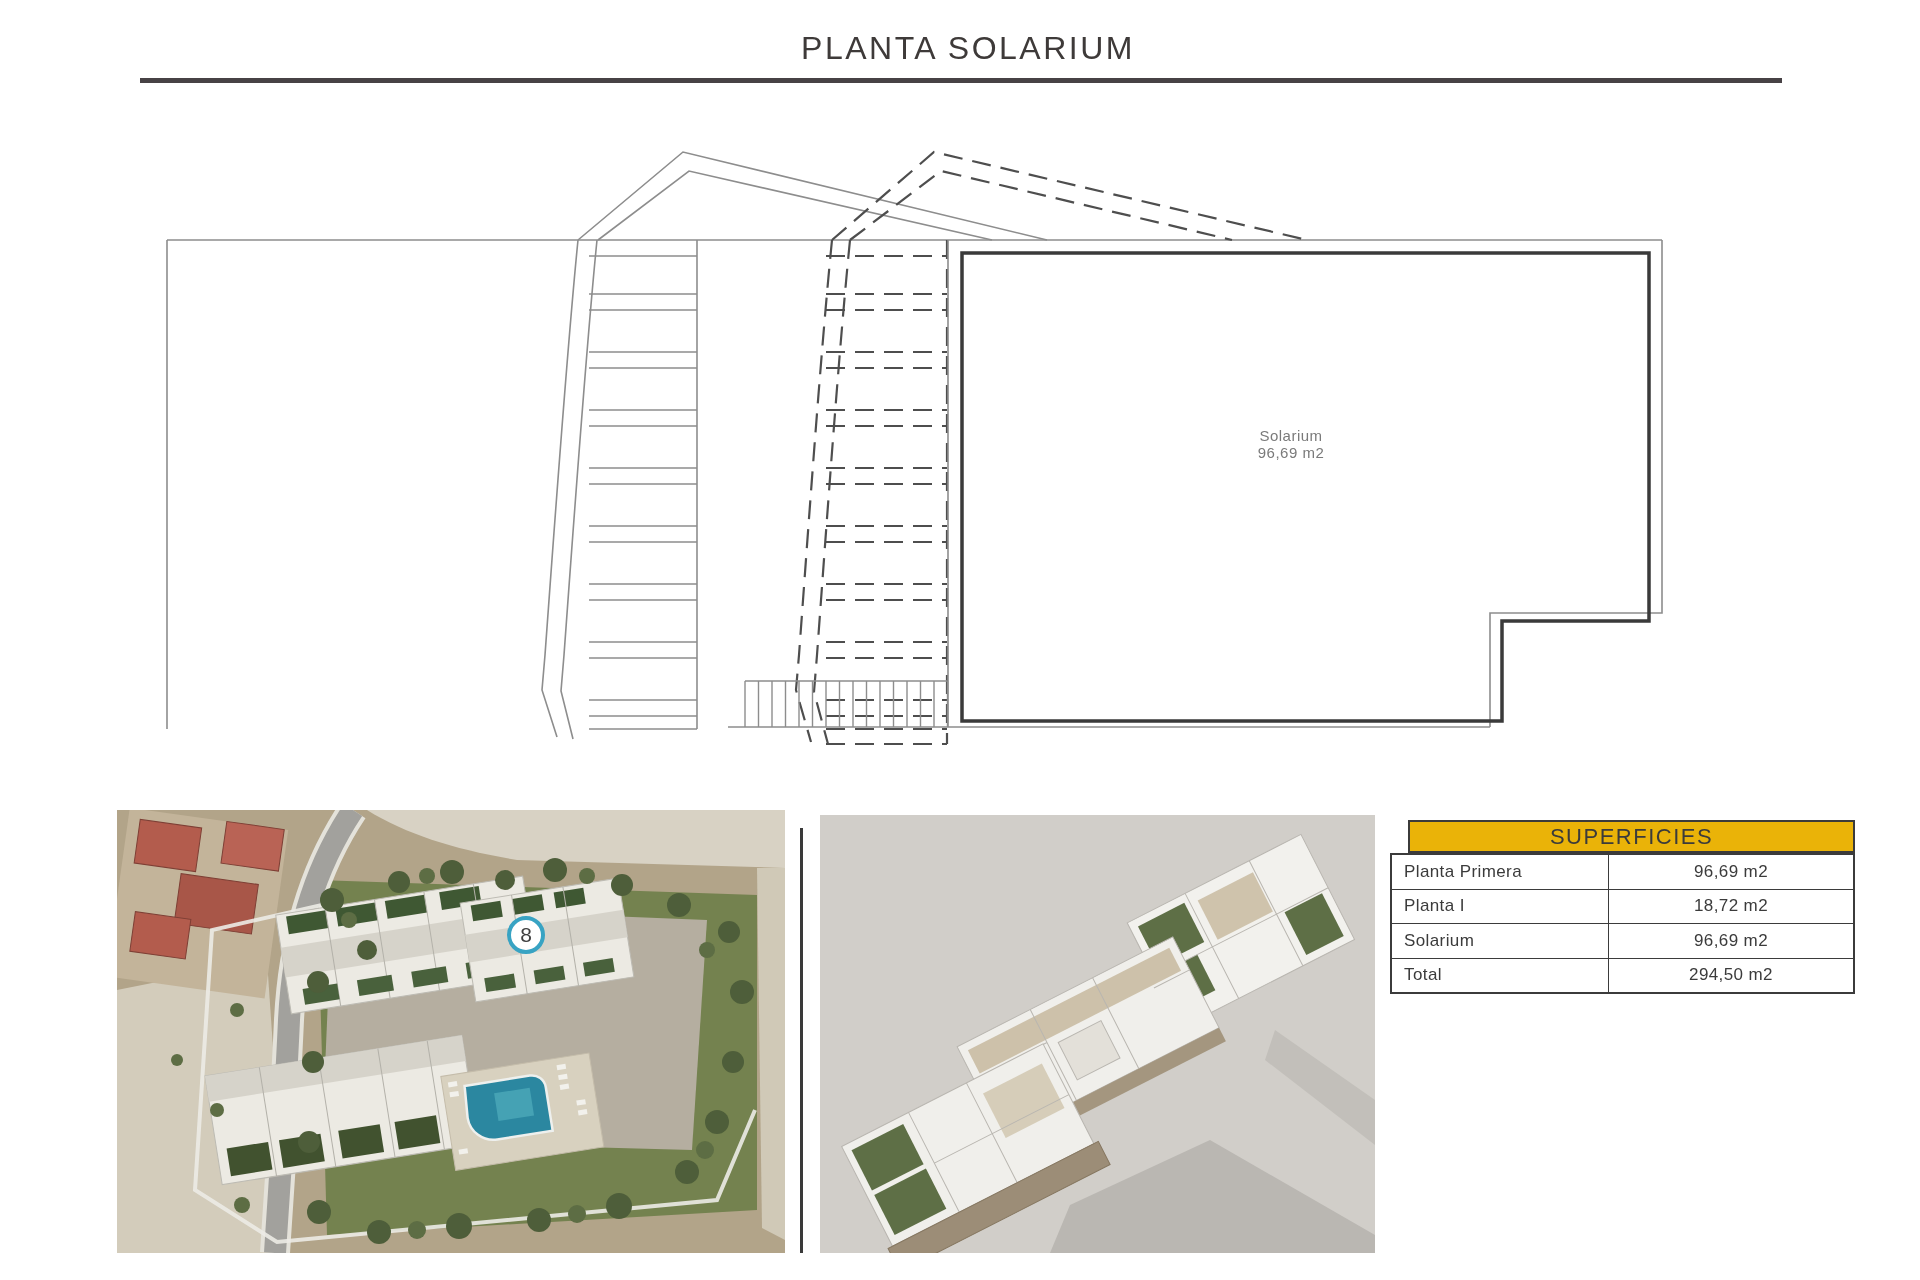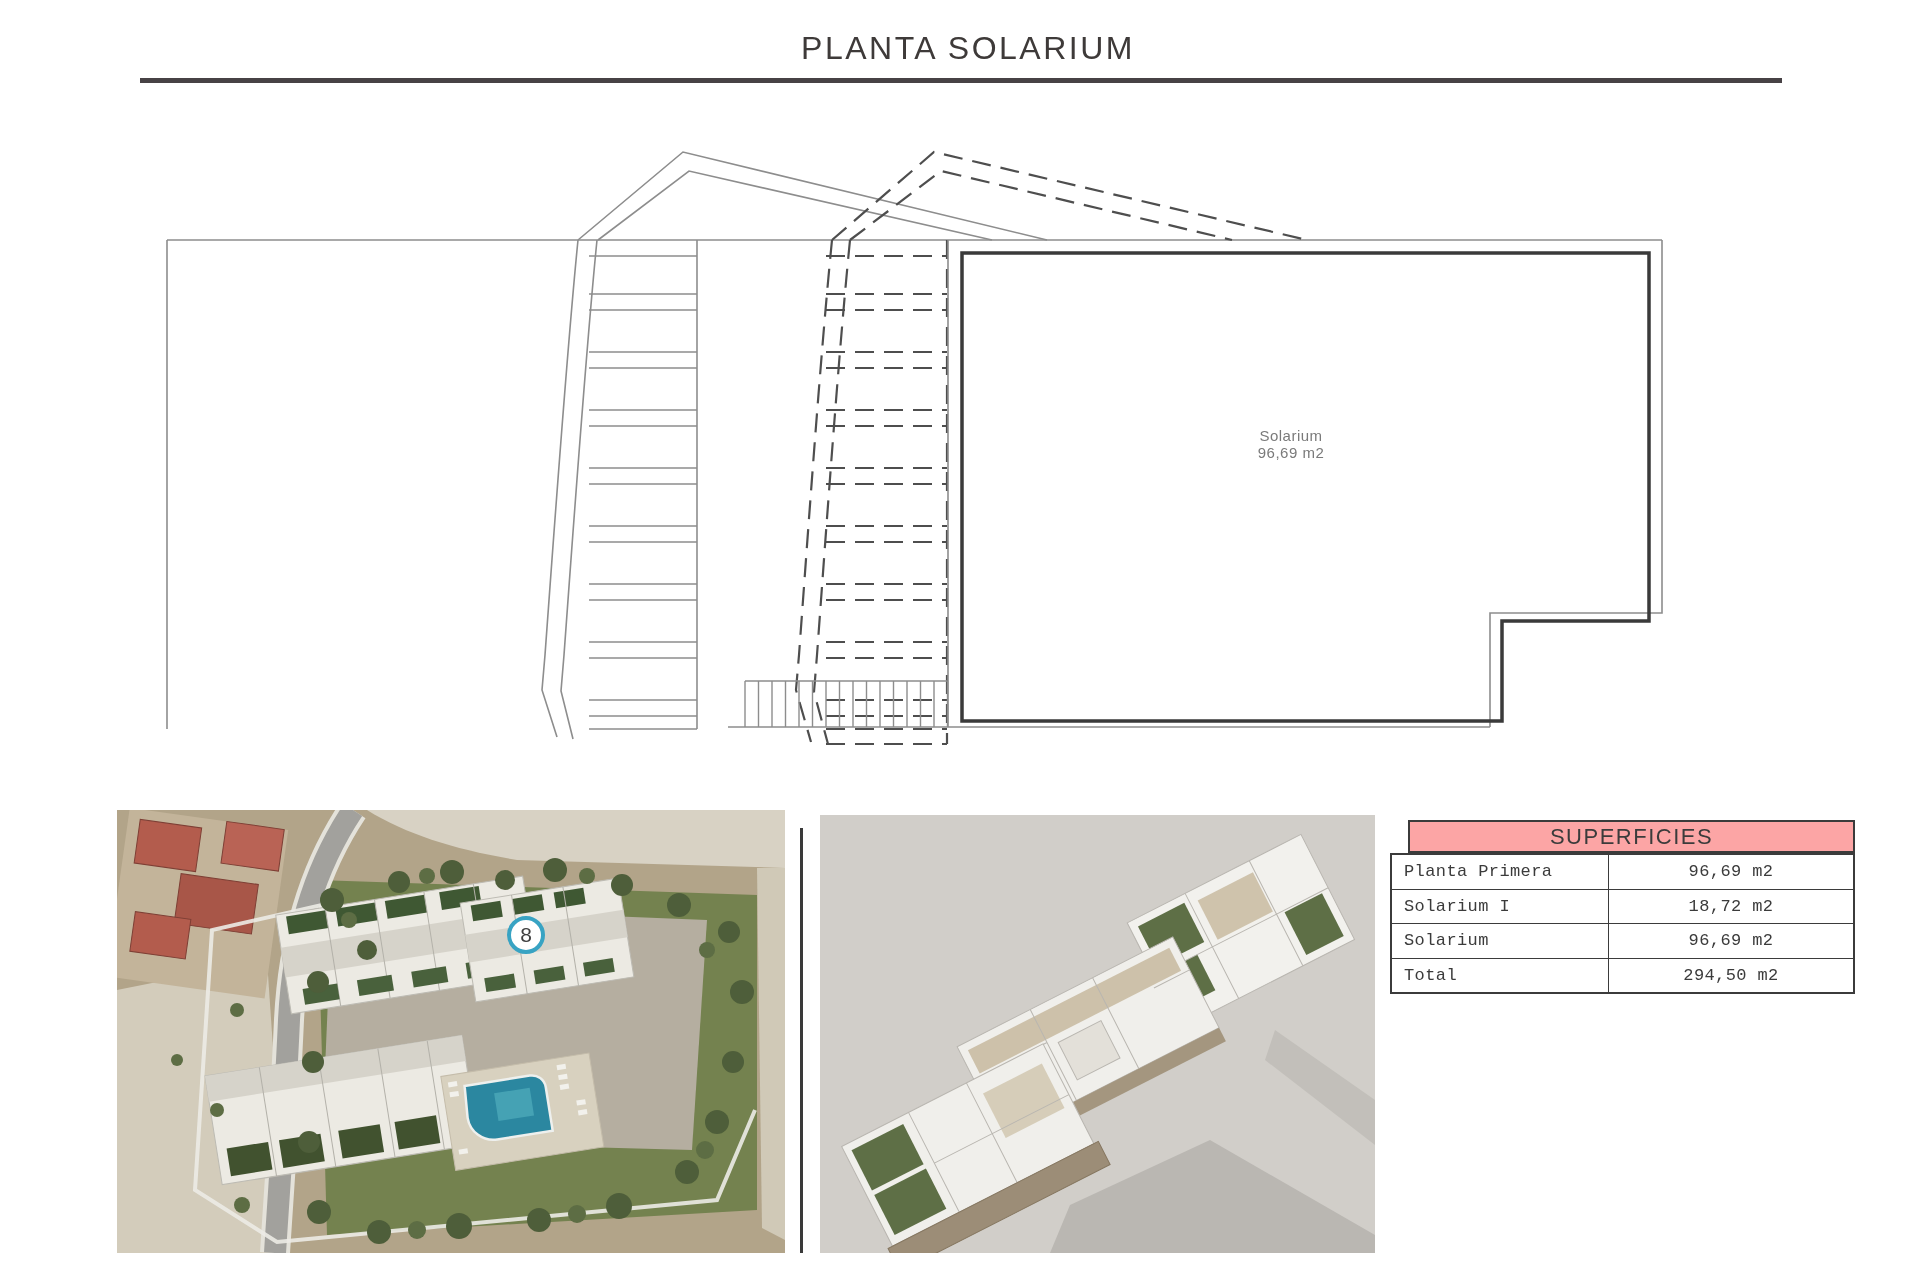--- a/index.html
+++ b/index.html
@@ -28,26 +28,26 @@
   .unit-badge{
     position:absolute;left:390px;top:106px;width:30px;height:30px;border-radius:50%;
     background:#ffffff;border:4px solid #38a3c3;display:flex;align-items:center;justify-content:center;
     font-size:21px;color:#3f3f3f;
   }
   .media-divider{position:absolute;left:800px;top:828px;width:3px;height:425px;background:#3a3a3a;}
   .render3d{position:absolute;left:820px;top:815px;width:555px;height:438px;overflow:hidden;}
   
   .sup-table{position:absolute;left:1390px;top:820px;width:465px;}
   .sup-head{
-    border:2.5px solid #3b3b3b;background:#fca5a5;height:29px;
+    border:2.5px solid #3b3b3b;background:#eab308;height:29px;
     display:flex;align-items:center;justify-content:center;
     font-size:22px;letter-spacing:1.5px;color:#3b3b3b;margin-left:18px;
   }
   .sup-body{border:2.5px solid #3b3b3b;border-top-width:2px;margin-top:0px;background:#fff;}
-  .sup-row{display:flex;height:33.5px;border-top:1.6px solid #3b3b3b;font-family:Liberation Mono, monospace;}
+  .sup-row{display:flex;height:33.5px;border-top:1.6px solid #3b3b3b;}
   .sup-row:first-child{border-top:none;}
   .sup-label{
     width:217px;box-sizing:border-box;padding-left:12px;display:flex;align-items:center;
     font-size:17px;color:#3b3b3b;border-right:1.6px solid #3b3b3b;letter-spacing:0.4px;
   }
   .sup-value{flex:1;display:flex;align-items:center;justify-content:center;font-size:17px;color:#3b3b3b;letter-spacing:0.4px;}
 </style>
 </head>
 <body>
 
@@ -324,21 +324,21 @@
   </div>
 
   <div class="sup-table">
     <div class="sup-head">SUPERFICIES</div>
     <div class="sup-body">
       <div class="sup-row">
         <div class="sup-label">Planta Primera</div>
         <div class="sup-value">96,69 m2</div>
       </div>
       <div class="sup-row">
-        <div class="sup-label">Solarium I</div>
+        <div class="sup-label">Planta I</div>
         <div class="sup-value">18,72 m2</div>
       </div>
       <div class="sup-row">
         <div class="sup-label">Solarium</div>
         <div class="sup-value">96,69 m2</div>
       </div>
       <div class="sup-row">
         <div class="sup-label">Total</div>
         <div class="sup-value">294,50 m2</div>
       </div>

